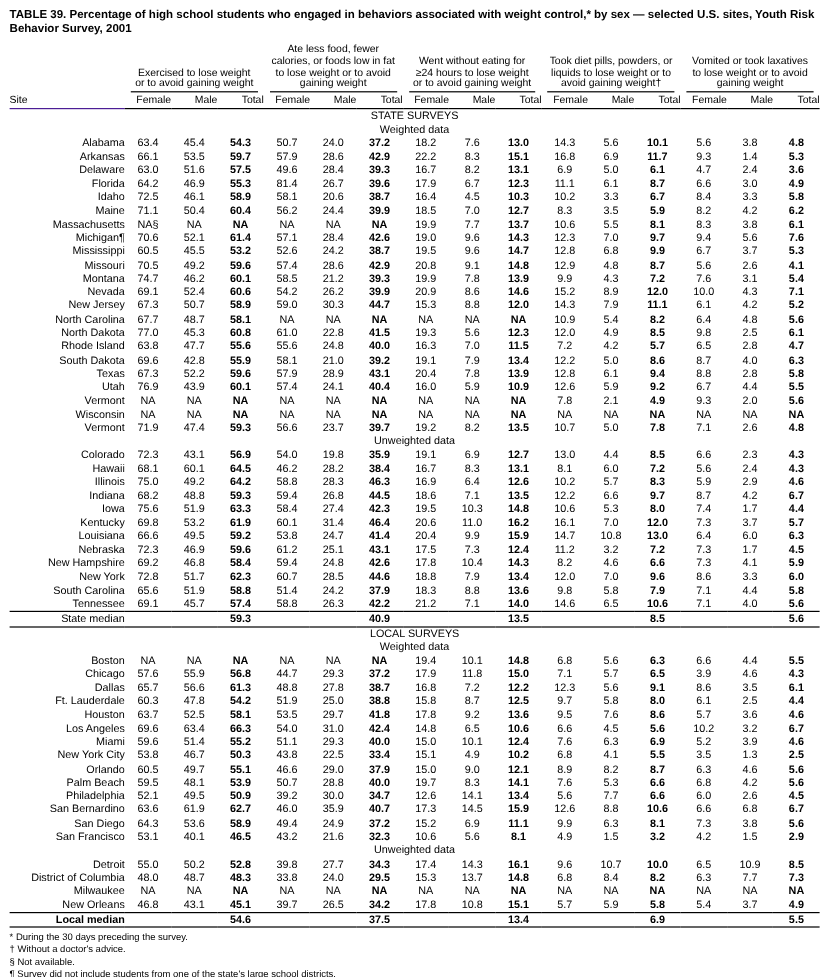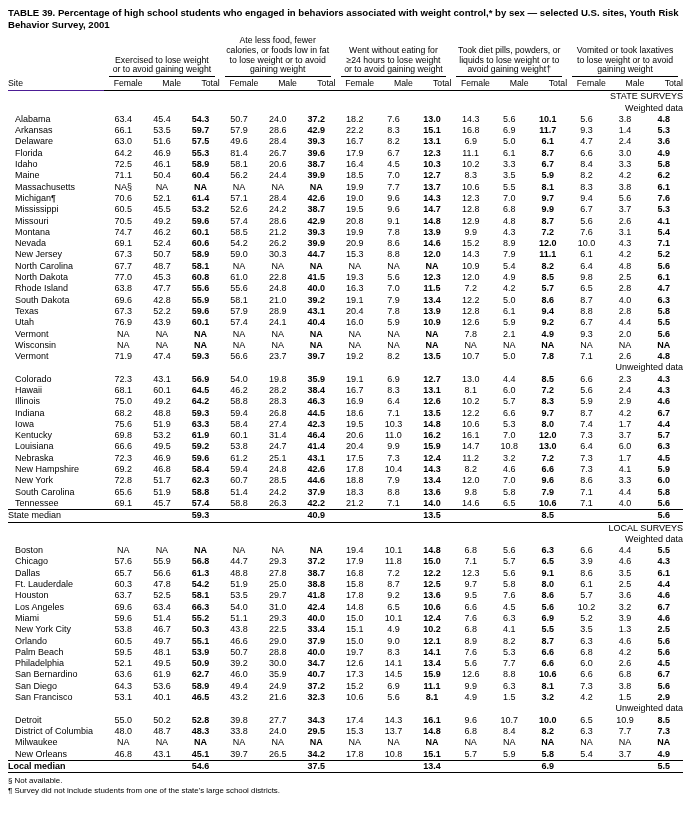--- a/index.html
+++ b/index.html
@@ -39,23 +39,23 @@
   }
   th.site-h {
     text-align: left;
     vertical-align: bottom;
     border-bottom: 1px solid #4c1d95;
     padding-bottom: 2px;
   }
   td { padding: 0; line-height: 11.3px; font-size: 9px; }
   td.num { text-align: center; white-space: nowrap; }
   td.total { font-weight: bold; }
-  td.site { text-align: left; white-space: nowrap; overflow: hidden; }
+  td.site { text-align: right; white-space: nowrap; overflow: hidden; }
   td.site.indent { padding-left: 7px; }
-  td.sec { text-align: right; }
+  td.sec { text-align: center; }
   tr.median td { border-top: 1px solid #000; border-bottom: 1px solid #000; }
   tr.median td.site.strong { font-weight: bold; }
   .footnotes { margin-top: 3px; font-size: 7.9px; line-height: 1.3; }
 </style>
 </head>
 <body>
 
 <div class="page">
   <div class="title">TABLE 39. Percentage of high school students who engaged in behaviors associated with weight control,* by sex — selected U.S. sites, Youth Risk Behavior Survey, 2001</div>
 
@@ -1103,16 +1103,18 @@
           <td class="num"></td>
           <td class="num total">6.9</td>
           <td class="num"></td>
           <td class="num"></td>
           <td class="num total">5.5</td>
         </tr>
       </tbody>
   </table>
 
   <div class="footnotes">
+      <div>* During the 30 days preceding the survey.</div>
+      <div>† Without a doctor's advice.</div>
       <div>§ Not available.</div>
       <div>¶ Survey did not include students from one of the state's large school districts.</div>
     </div>
 </div>
 
 </body></html>

